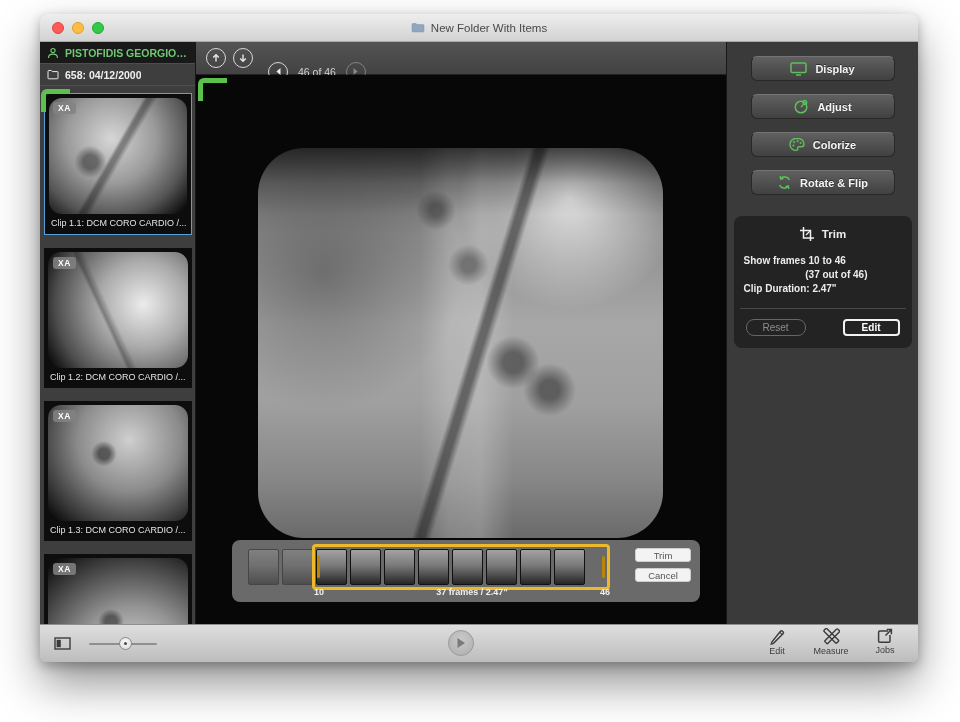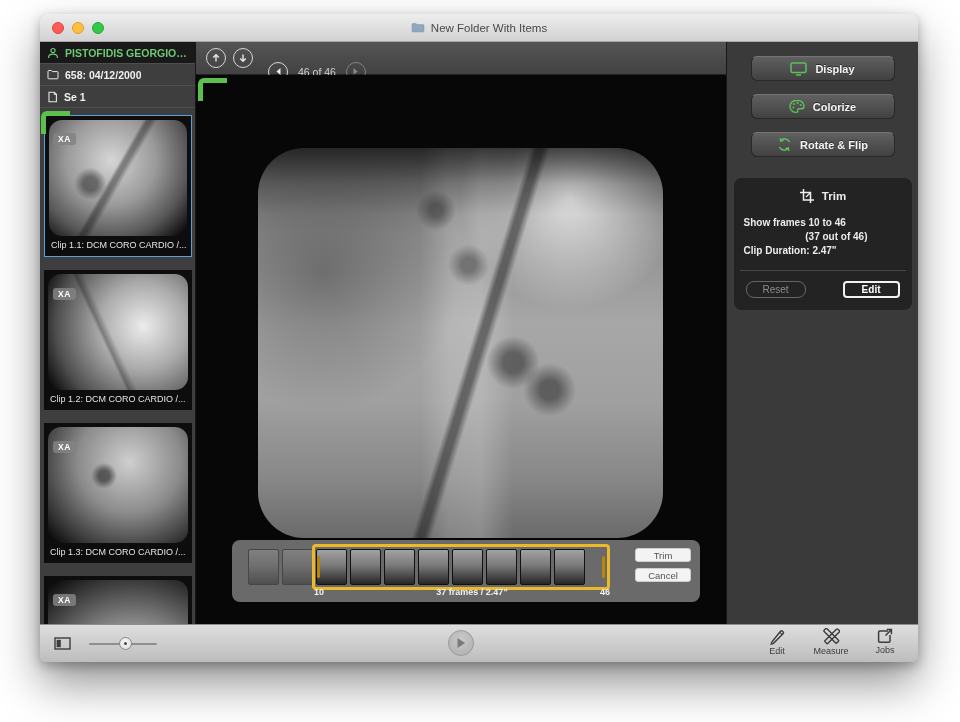--- a/index.html
+++ b/index.html
@@ -27,21 +27,21 @@
   .side-row { height:22px; display:flex; align-items:center; gap:6px; padding:0 7px; border-bottom:1px solid #4e4e4e; font-size:10.5px; color:#f0f0f0; font-weight:bold; }
   .side-row.patient { background:#191919; color:#6fc873; }
   .side-row svg { flex:0 0 auto; }
   .side-row .lbl { white-space:nowrap; overflow:hidden; text-overflow:ellipsis; }
   .thumbs { flex:1; overflow:hidden; padding:7px 4px 0 4px; }
   .thumb { position:relative; width:148px; margin:0 auto 13px auto; }
   .thumb .tile { background:#0d0d0d; padding:4px; }
   .thumb .img { height:116px; border-radius:13px; }
   .thumb .cap { font-size:9px; color:#e4e4e4; padding:4px 2px 2px 2px; white-space:nowrap; overflow:hidden; }
   .thumb.selected .tile { border:1.5px solid #5b9fd9; }
-  .badge { position:absolute; top:18px; left:9px; background:rgba(130,130,130,0.85); color:#fff; font-size:8.5px; font-weight:bold; padding:1px 5px; border-radius:3px; letter-spacing:0.5px; }
+  .badge { position:absolute; top:9px; left:9px; background:rgba(130,130,130,0.85); color:#fff; font-size:8.5px; font-weight:bold; padding:1px 5px; border-radius:3px; letter-spacing:0.5px; }
   .img.t1 { background:
       radial-gradient(circle at 30% 55%, rgba(30,30,30,0.5) 0 6%, transparent 14%),
       linear-gradient(120deg, transparent 46%, rgba(20,20,20,0.4) 48%, rgba(20,20,20,0.4) 50%, transparent 53%),
       radial-gradient(circle at 45% 35%, #d6d6d6, #9a9a9a 42%, #565656 72%, #0f0f0f 94%); }
   .img.t2 { background:
       linear-gradient(65deg, transparent 40%, rgba(25,25,25,0.35) 42%, transparent 46%),
       radial-gradient(circle at 68% 45%, #ececec, #aaaaaa 38%, #4e4e4e 76%, #0b0b0b 96%); }
   .img.t3 { background:
       radial-gradient(circle at 40% 42%, rgba(20,20,20,0.55) 0 5%, transparent 12%),
       radial-gradient(circle at 58% 30%, #cfcfcf, #8b8b8b 45%, #353535 80%, #090909 96%); }
@@ -164,29 +164,20 @@
         <span class="lbl">PISTOFIDIS GEORGIOS...</span>
       </div>
       <div class="side-row">
         <span>
           <svg width="12" height="11" viewBox="0 0 12 11">
               <path d="M1 2.5 Q1 1.5 2 1.5 L4.3 1.5 L5.3 2.6 L10.5 2.6 Q11 2.6 11 3.2 L11 9 Q11 9.8 10.2 9.8 L1.8 9.8 Q1 9.8 1 9 Z" fill="none" stroke="#e8e8e8" stroke-width="1"></path>
             </svg>
         </span>
         <span class="lbl">658: 04/12/2000</span>
       </div>
-      <div class="side-row">
-        <span>
-          <svg width="11" height="12" viewBox="0 0 11 12">
-              <path d="M2 1.2 L7.4 1.2 L9.4 3.2 L9.4 10.8 L2 10.8 Z" fill="none" stroke="#e8e8e8" stroke-width="1.1"></path>
-              <path d="M7.2 1.4 L7.2 3.4 L9.2 3.4" fill="none" stroke="#e8e8e8" stroke-width="1"></path>
-            </svg>
-        </span>
-        <span class="lbl">Se 1</span>
-      </div>
 
       <div class="thumbs">
 
         <div class="thumb selected">
           <div class="corner-bracket"></div>
           <div class="tile">
             <div class="img t1"></div>
             <div class="cap">Clip 1.1: DCM CORO CARDIO /...</div>
           </div>
           <div class="badge">XA</div>
@@ -292,20 +283,30 @@
       <div class="tool-btn">
         <span>
           <svg width="17" height="14" viewBox="0 0 17 14">
               <rect x="1" y="1" width="15" height="9.5" rx="1.5" fill="none" stroke="#5cc05c" stroke-width="1.5"></rect>
               <path d="M6 13 L11 13" stroke="#5cc05c" stroke-width="1.5"></path>
             </svg>
         </span>
         <span>Display</span>
       </div>
 
+      <div class="tool-btn">
+        <span>
+          <svg width="16" height="15" viewBox="0 0 16 15">
+              <circle cx="8" cy="8" r="5.8" fill="none" stroke="#5cc05c" stroke-width="1.5"></circle>
+              <circle cx="11.8" cy="3.4" r="1.9" fill="none" stroke="#5cc05c" stroke-width="1.3"></circle>
+              <path d="M8 8 L10.8 5.2" stroke="#5cc05c" stroke-width="1.3"></path>
+            </svg>
+        </span>
+        <span>Adjust</span>
+      </div>
 
       <div class="tool-btn">
         <span>
           <svg width="16" height="15" viewBox="0 0 16 15">
               <path d="M8 1.2 C 3.8 1.2 1 4 1 7.4 C 1 10.8 3.8 13.4 7.2 13.4 C 8.6 13.4 9 12.6 8.6 11.6 C 8.2 10.6 8.8 9.8 10 9.8 L 12.4 9.8 C 13.8 9.8 15 8.6 15 7 C 15 3.6 11.8 1.2 8 1.2 Z" fill="none" stroke="#5cc05c" stroke-width="1.4"></path>
               <circle cx="5" cy="5" r="1" fill="#5cc05c"></circle>
               <circle cx="8.6" cy="4" r="1" fill="#5cc05c"></circle>
               <circle cx="11.6" cy="6" r="1" fill="#5cc05c"></circle>
               <circle cx="4.4" cy="8.6" r="1" fill="#5cc05c"></circle>
             </svg>

